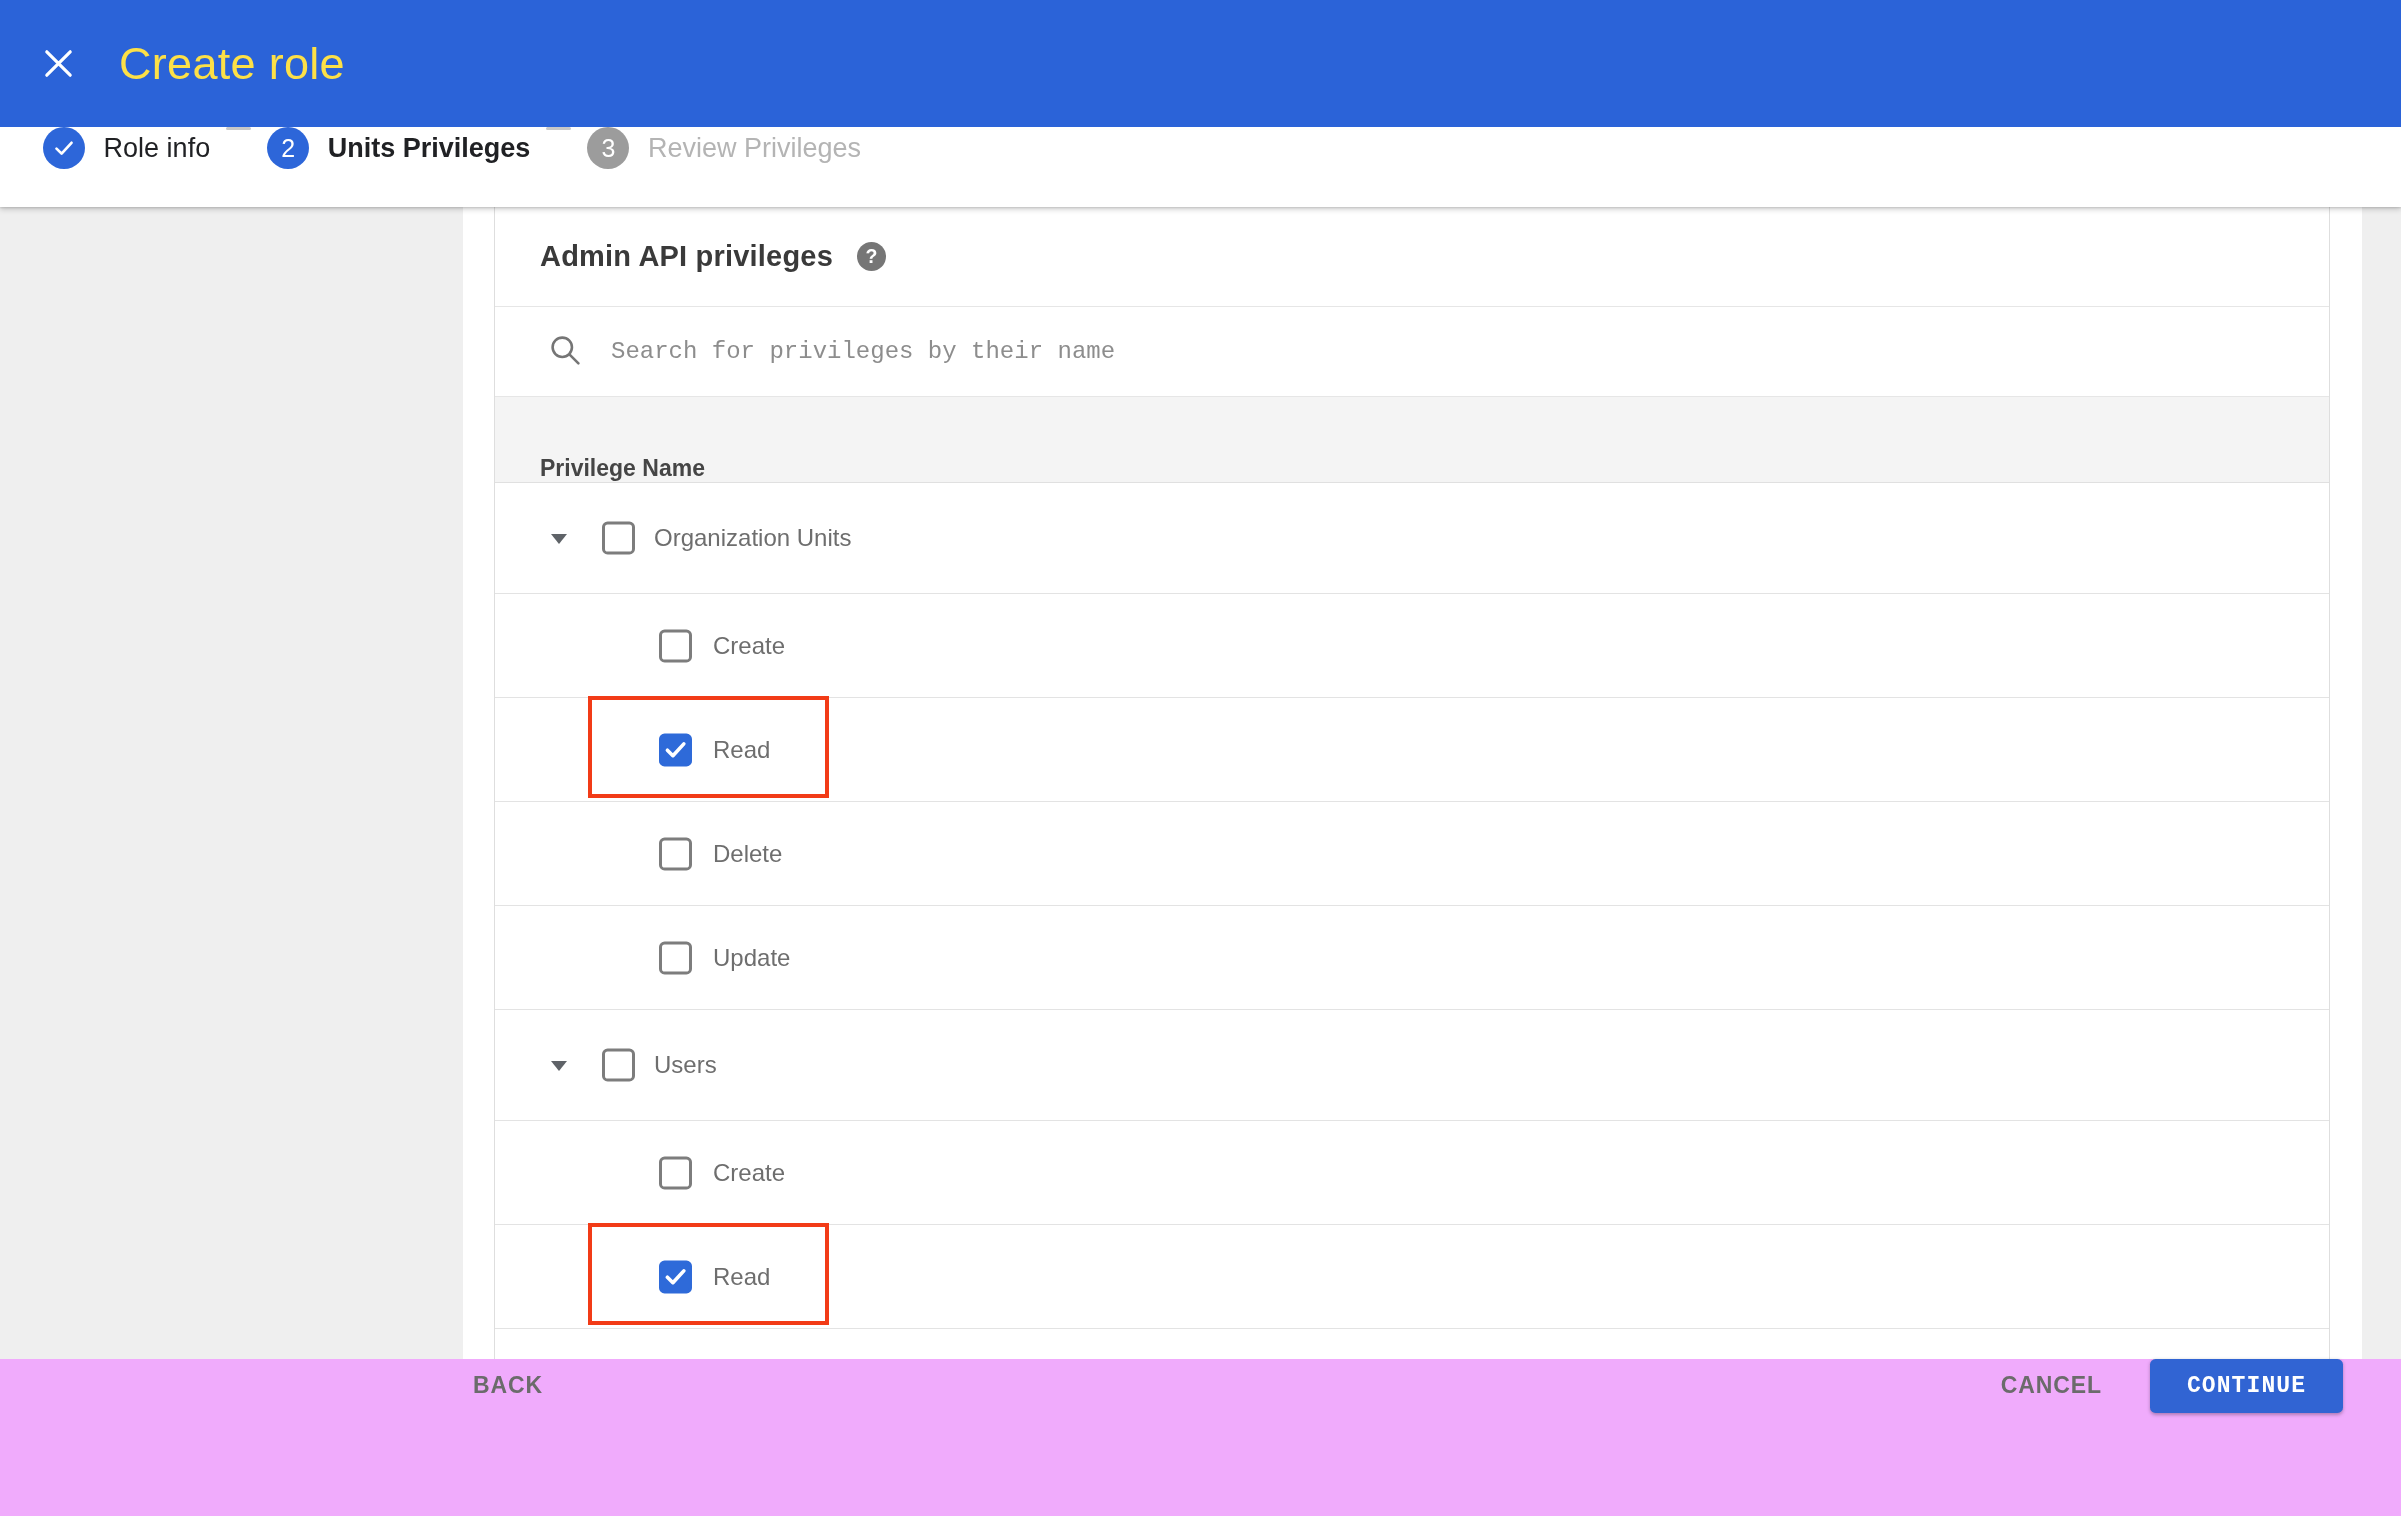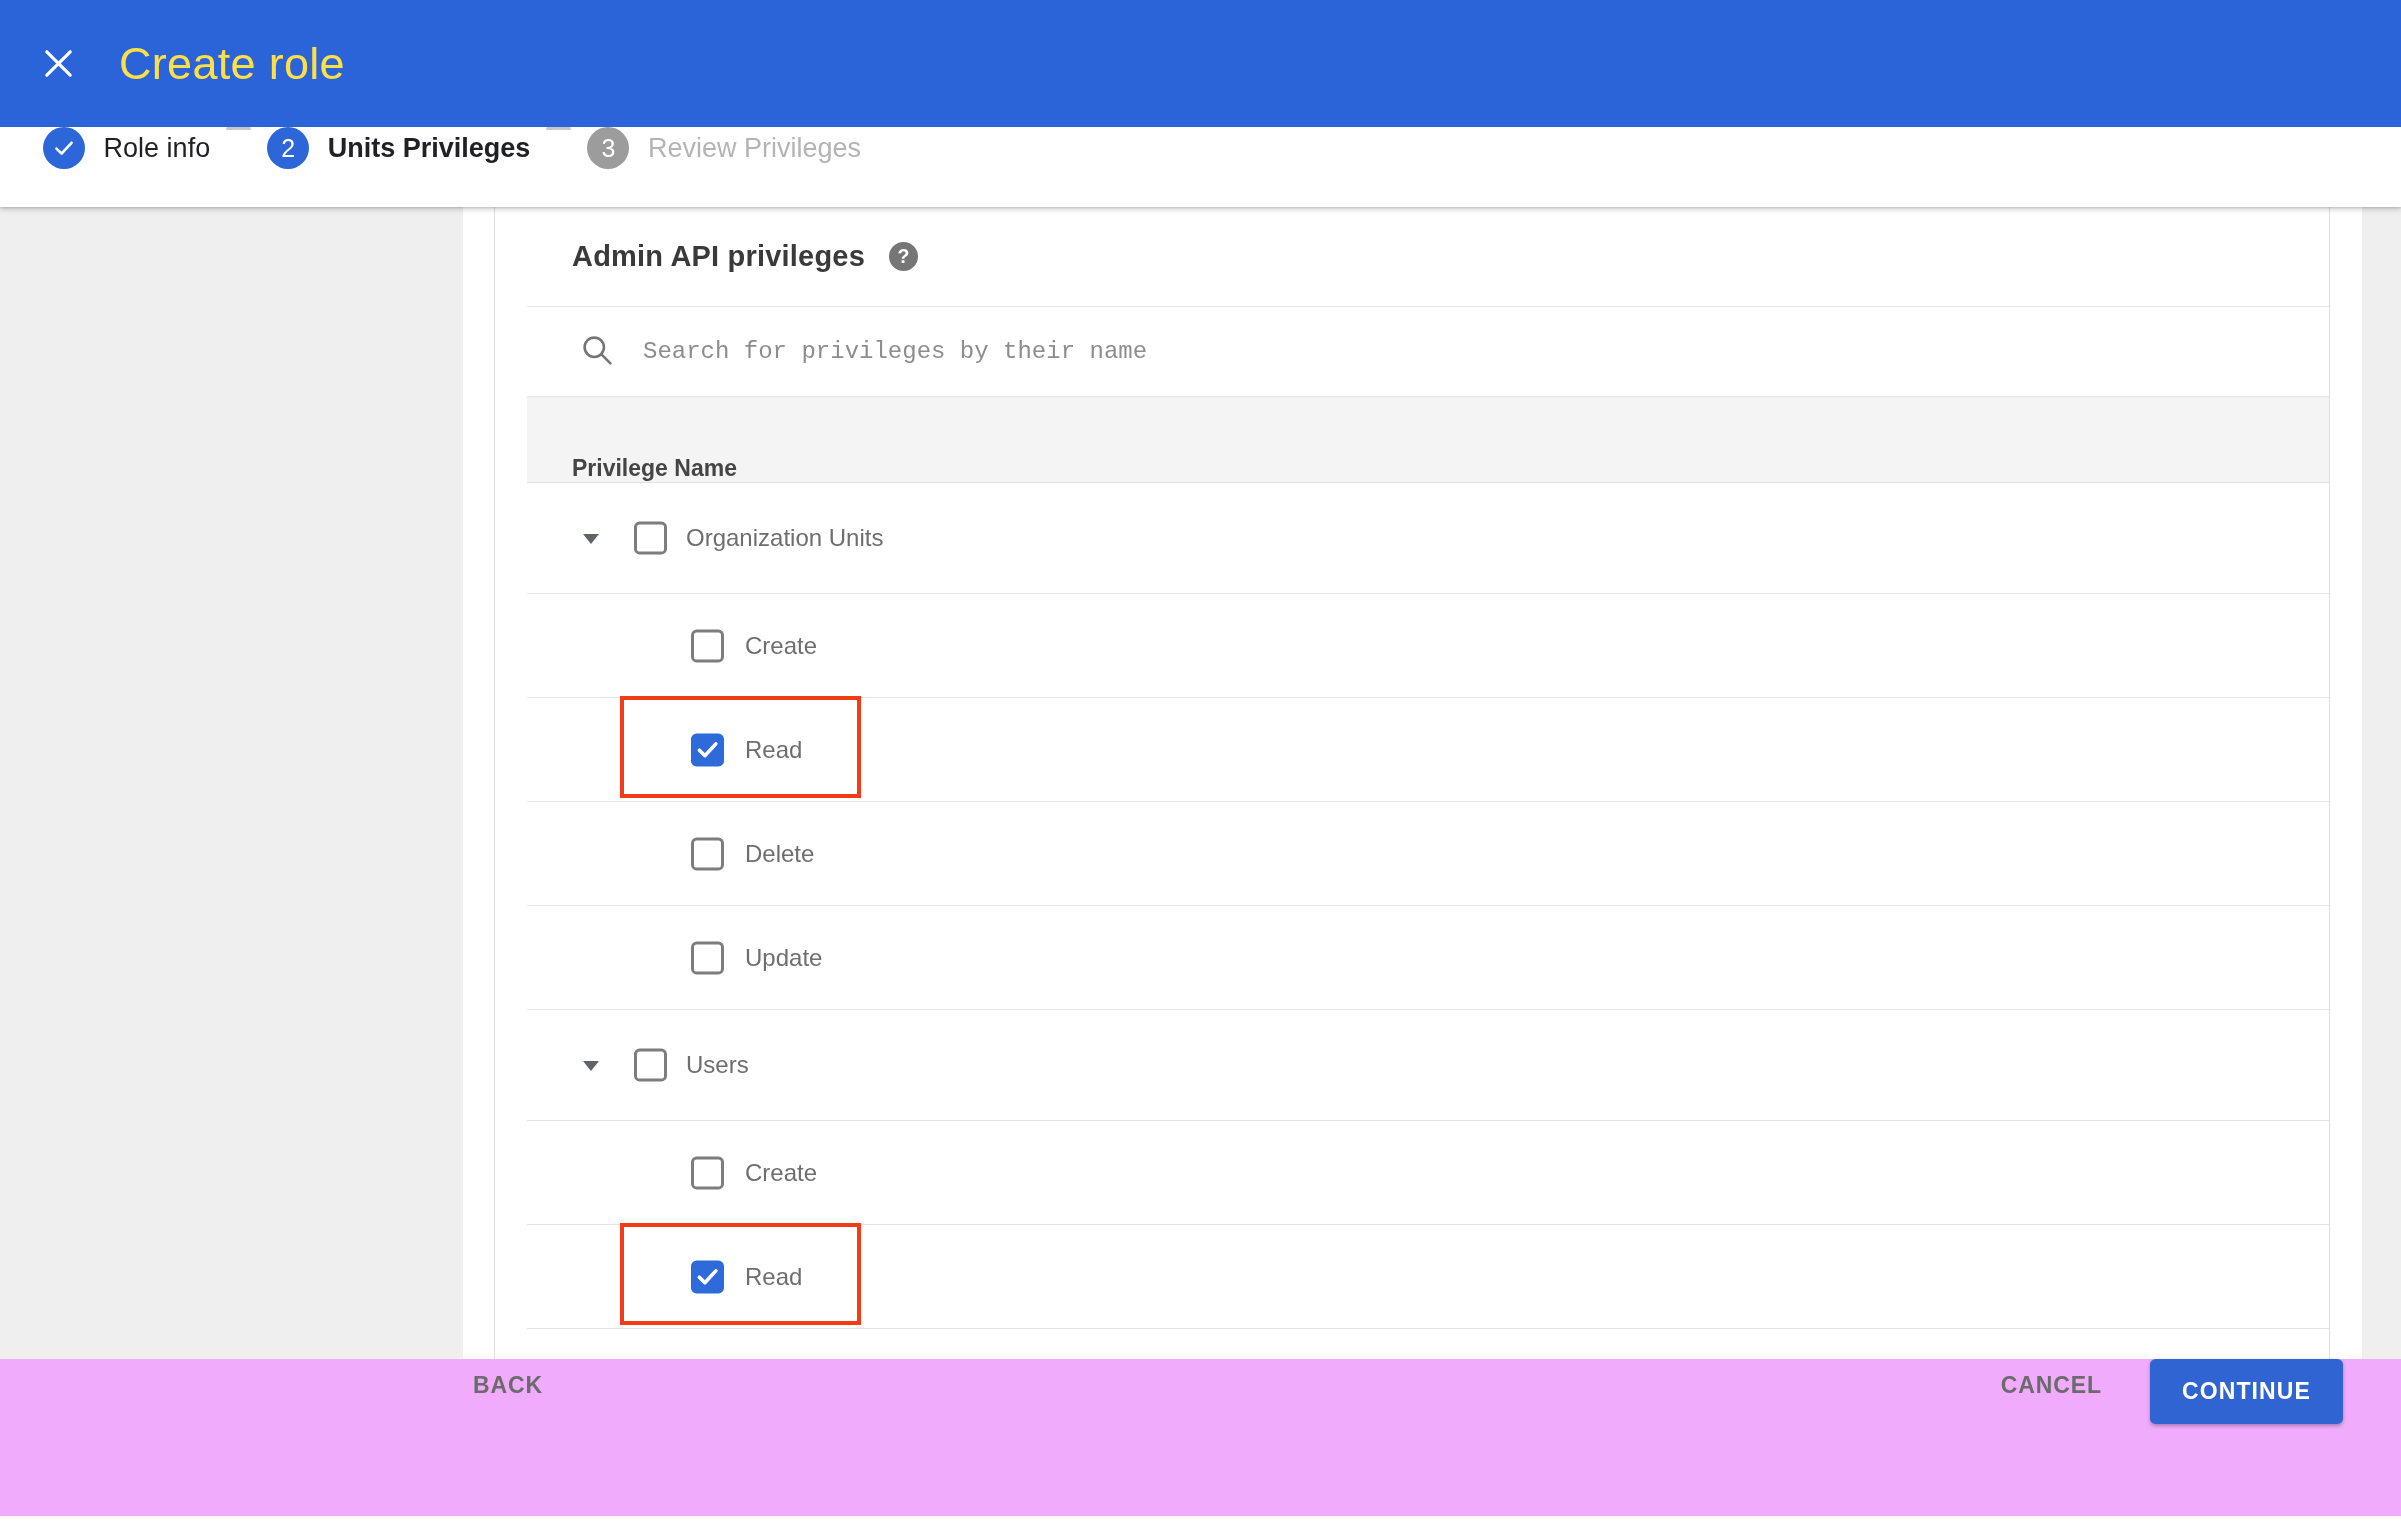--- a/index.html
+++ b/index.html
@@ -28,21 +28,21 @@
   .step-label{ margin-left:18.6px; font-size:27px; color:#202124; }
   .step.current .step-label{ font-weight:700; }
   .step.upcoming .step-label{ color:#b4b4b4; }
   .step-dash{ width:25px; height:2.8px; background:#c8c8c8; border-radius:1.9px; margin:0 16px; }
 
   
   .body{ height:1152px; display:flex; background:#fff; position:relative; z-index:10; }
   .sidebar{ width:463px; background:#efefef; flex:none; }
   .gap-left{ width:31px; flex:none; background:#fff; }
   .panel{ width:1836px; flex:none; background:#fff; border-left:0.9px solid #dedede;
-          border-right:0.9px solid #dedede;padding-left:32px; }
+          border-right:0.9px solid #dedede; }
   .gap-right{ width:32px; flex:none; background:#fff; }
   .edge-strip{ width:40px; flex:none; background:#efefef; }
 
   .row-heading{ height:100px; display:flex; align-items:center; padding-left:45px;
                 border-bottom:0.9px solid #e6e6e6; }
   .panel-heading{ font-size:29px; font-weight:700; color:#3a3a3a; letter-spacing:0.2px; }
   .help-badge{ width:29px; height:29px; border-radius:50%; background:#767676; color:#fff;
                font-size:19.5px; font-weight:700; display:flex; align-items:center; justify-content:center;
                margin-left:24px; cursor:pointer; }
 
@@ -77,24 +77,24 @@
        border:4.6px solid var(--highlight-red); z-index:5; pointer-events:none; }
   .prow.lv1 .hl{ height:102px; }
   .row-filler{ height:29px; background:#fff; }
 
   
   .footer{ height:157px; background:#f0abfc; display:flex; align-items:flex-start; position:relative; z-index:15; }
   .text-btn{ border:none; background:transparent; font-size:23px; font-weight:600; color:#6b6b6b;
              letter-spacing:0.9px; cursor:pointer; padding:13px; font-family:"Liberation Sans", sans-serif; }
   .btn-back{ margin-left:460px; }
   .btn-cancel{ margin-left:auto; }
-  .btn-continue{ width:193px; height:65px; margin-left:35px; margin-right:58px; border:none;
+  .btn-continue{ width:193px; height:54px; margin-left:35px; margin-right:58px; border:none;
                  border-radius:5.6px; background:var(--continue-blue); color:#fff; font-size:23px;
                  font-weight:700; letter-spacing:1.1px; cursor:pointer;
-                 box-shadow:0 1.9px 3.7px rgba(0,0,0,.28); font-family:Liberation Sans, sans-serif; }
+                 box-shadow:0 1.9px 3.7px rgba(0,0,0,.28); font-family:Liberation Mono, monospace; }
 </style>
 </head>
 <body>
 
 <div class="appbar">
   <button class="close-btn">
     <span style="display:flex;">
       <svg width="29" height="29" viewBox="0 0 31 31">
         <path d="M3 3 L28 28 M28 3 L3 28" stroke="#ffffff" stroke-width="3.4" stroke-linecap="round" fill="none"></path>
       </svg>

